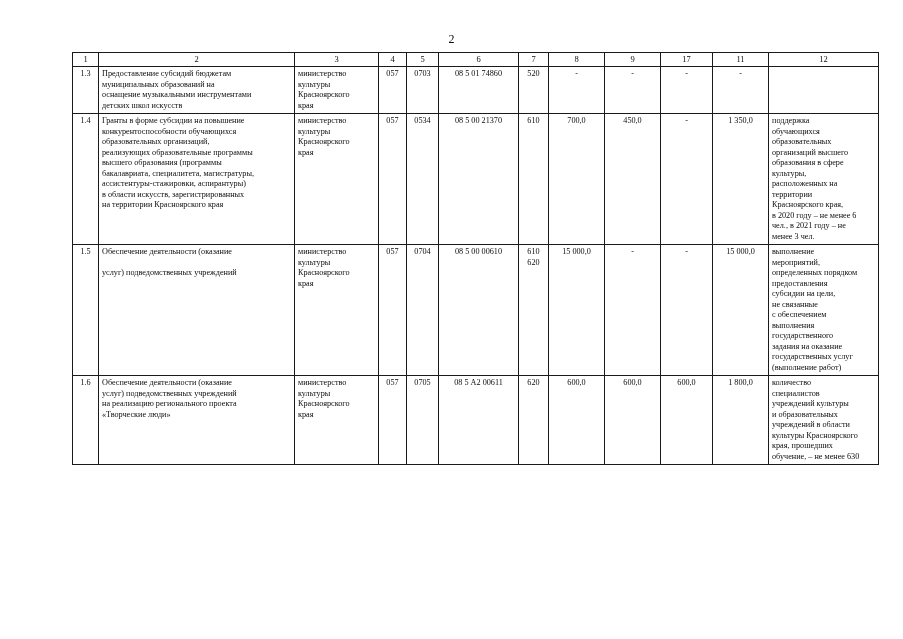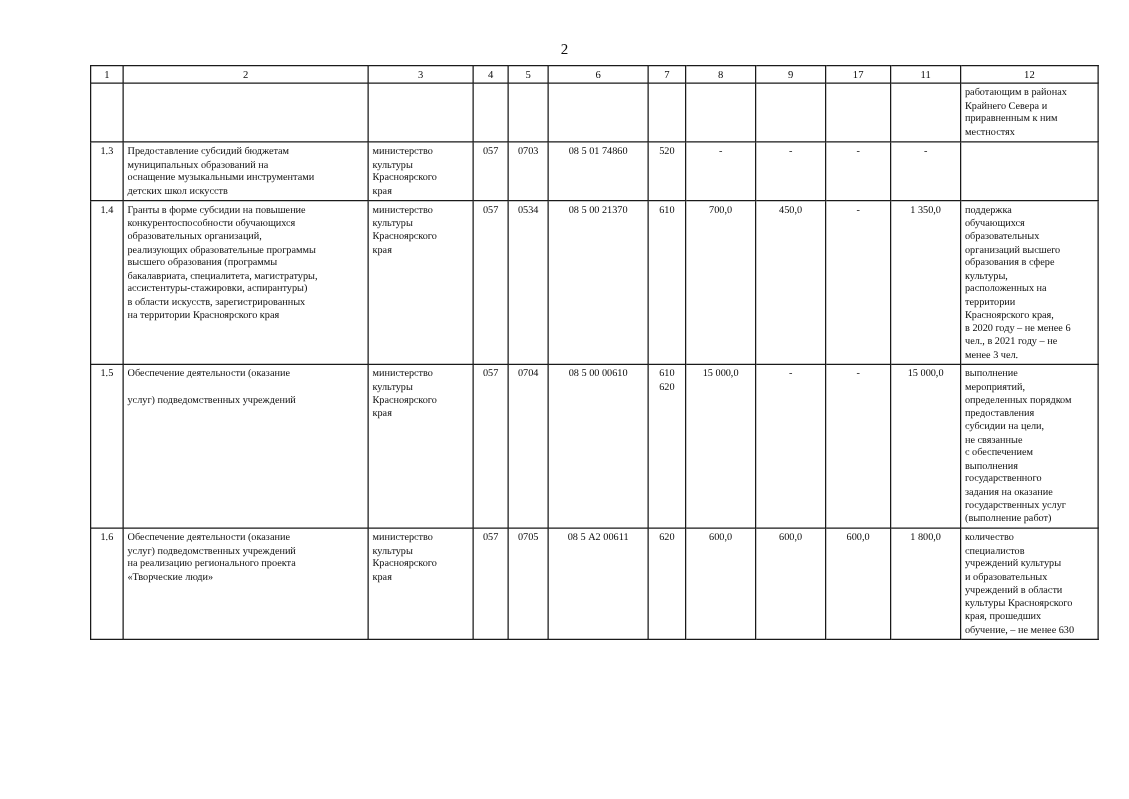--- a/index.html
+++ b/index.html
@@ -101,37 +101,20 @@
         <td>5</td>
         <td>6</td>
         <td>7</td>
         <td>8</td>
         <td>9</td>
         <td>17</td>
         <td>11</td>
         <td>12</td>
       </tr>
 
-      <tr>
-        <td></td>
-        <td></td>
-        <td></td>
-        <td></td>
-        <td></td>
-        <td></td>
-        <td></td>
-        <td></td>
-        <td></td>
-        <td></td>
-        <td></td>
-        <td class="note cell-multi">работающим в районах
-Крайнего Севера и
-приравненным к ним
-местностях</td>
-      </tr>
 
       <tr>
         <td class="center">1.3</td>
         <td class="cell-multi">Предоставление субсидий бюджетам
 муниципальных образований на
 оснащение музыкальными инструментами
 детских школ искусств</td>
         <td class="cell-multi">министерство
 культуры
 Красноярского

